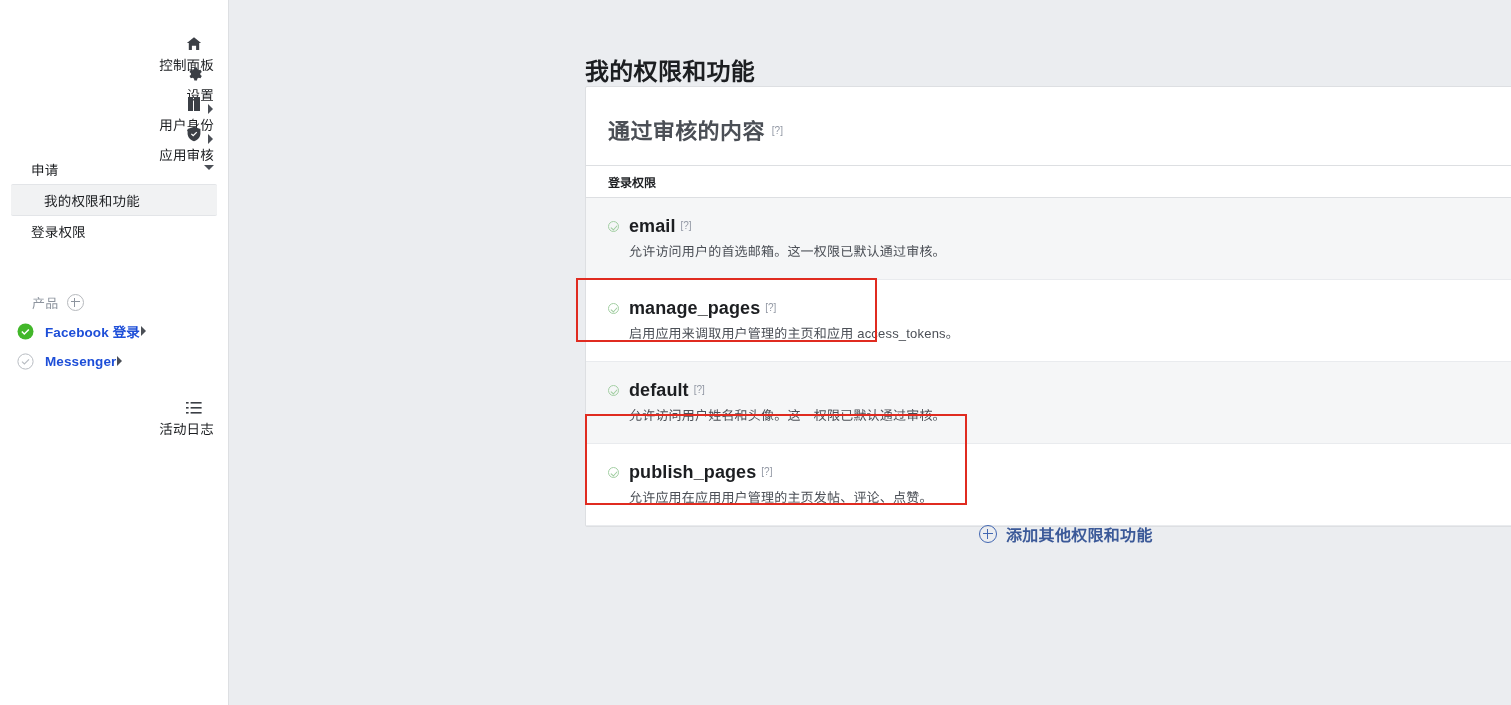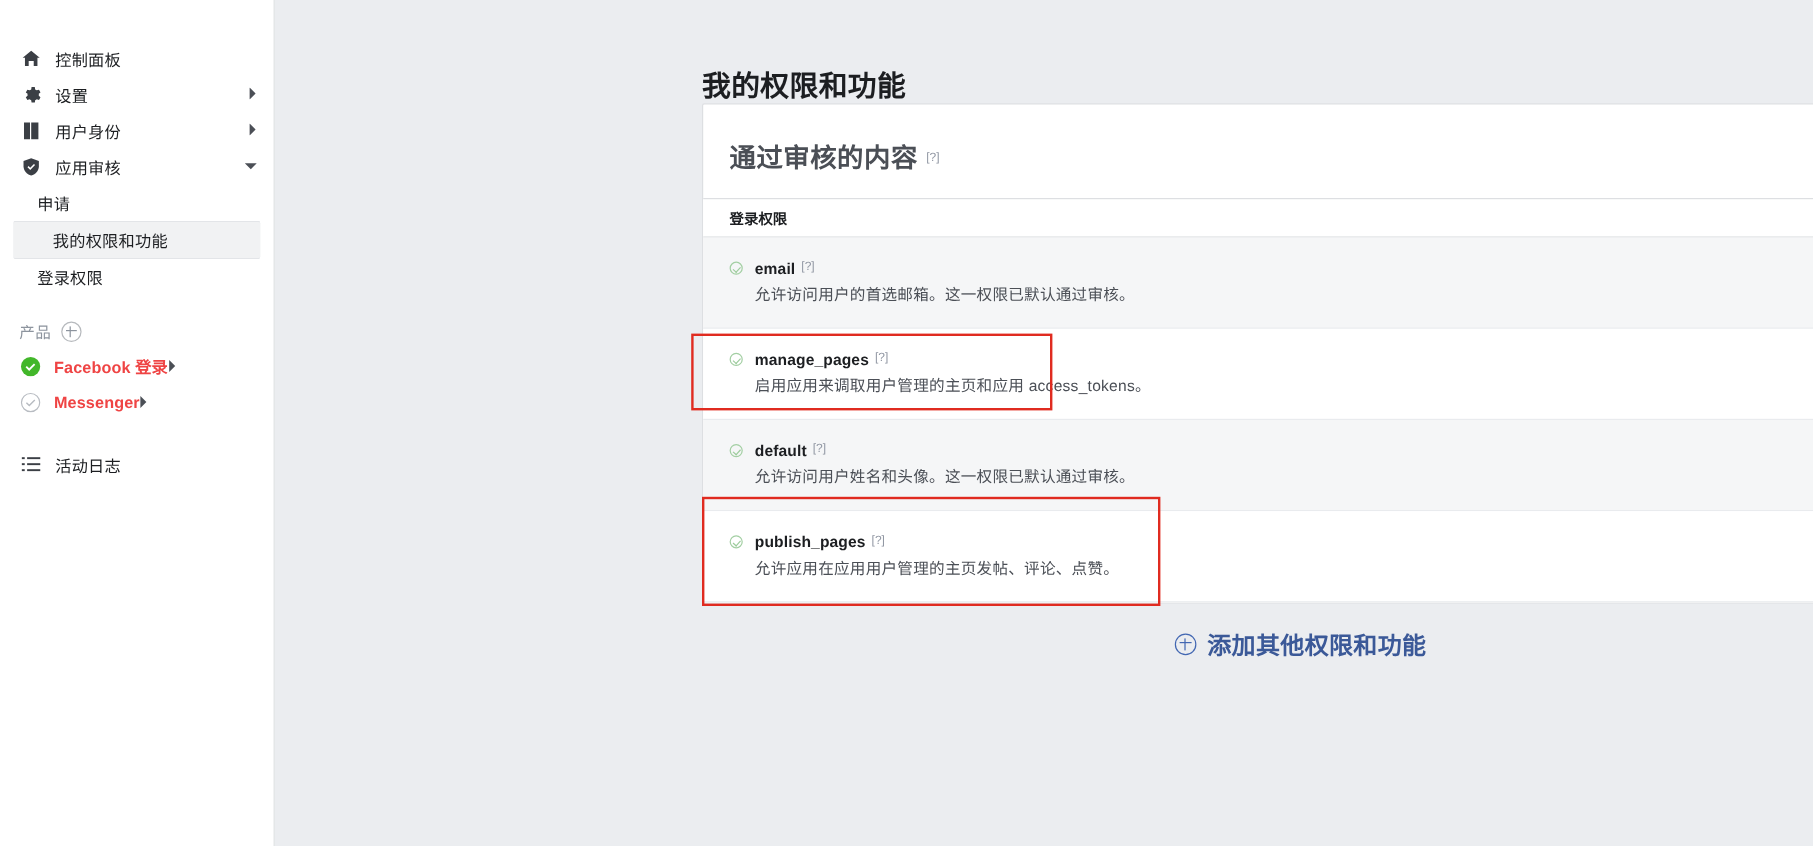--- a/index.html
+++ b/index.html
@@ -31,26 +31,27 @@
     height: 705px;
     background: #ffffff;
     border-right: 1px solid #dddfe2;
     box-sizing: border-box;
     padding-top: 34px;
     position: relative;
     overflow: hidden;
   }
   .nav-item {
     display: flex;
-    align-items: center;
+    align-items: flex-end;
     height: 30px;
     padding: 0 14px 0 16px;
     box-sizing: border-box;
     cursor: pointer;
     position: relative;
+    flex-direction: column;
   }
   .nav-item .nav-icon {
     width: 20px;
     height: 20px;
     display: flex;
     align-items: center;
     justify-content: center;
     margin-right: 10px;
     flex: 0 0 20px;
     color: #444950;
@@ -92,22 +93,22 @@
     margin-right: 11px;
     padding-left: 33px;
     border-radius: 2px;
     height: 32px;
   }
 
   .section-head {
     display: flex;
     align-items: center;
     height: 28px;
-    padding: 0 16px;
-    margin-top: 16px;
+    padding: 0 32px;
+    margin-top: 42px;
     box-sizing: border-box;
   }
   .section-head .section-title {
     font-size: 13px;
     color: #8d949e;
     margin-right: 8px;
     letter-spacing: .3px;
   }
   .plus-btn {
     width: 15px;
@@ -134,21 +135,21 @@
     display: flex;
     align-items: center;
     height: 30px;
     padding: 0 14px 0 16px;
     box-sizing: border-box;
     cursor: pointer;
   }
   .prod-item .prod-label {
     font-size: 13.5px;
     font-weight: bold;
-    color: #ef4444;
+    color: #1d4ed8;
     letter-spacing: .1px;
   }
   .prod-icon {
     width: 18px; height: 18px;
     margin-right: 11px;
     flex: 0 0 18px;
     display: flex; align-items: center; justify-content: center;
   }
   .spacer-lg { height: 22px; }
 
@@ -236,21 +237,21 @@
   .status-circle::after {
     content: "";
     position: absolute;
     left: 3px; top: 2px;
     width: 3px; height: 5px;
     border-right: 1px solid #9ccc9c;
     border-bottom: 1px solid #9ccc9c;
     transform: rotate(42deg);
   }
   .perm-name {
-    font-size: 13px;
+    font-size: 18px;
     font-weight: bold;
     color: #1c1e21;
     font-family: "Liberation Sans", sans-serif;
     letter-spacing: .1px;
   }
   .perm-desc {
     font-size: 13px;
     color: #4b4f56;
     padding-left: 21px;
     letter-spacing: .2px;
@@ -275,21 +276,21 @@
   }
   .add-circle::before, .add-circle::after {
     content: "";
     position: absolute;
     background: #4267b2;
   }
   .add-circle::before { left: 3px; right: 3px; top: 6.5px; height: 1px; }
   .add-circle::after { top: 3px; bottom: 3px; left: 6.5px; width: 1px; }
   .add-link-text {
     color: #3b5998;
-    font-size: 20px;
+    font-size: 16px;
     font-weight: bold;
     letter-spacing: .3px;
   }
 
   
   .annot {
     position: absolute;
     border: 2px solid #e02b20;
     box-sizing: border-box;
     pointer-events: none;

